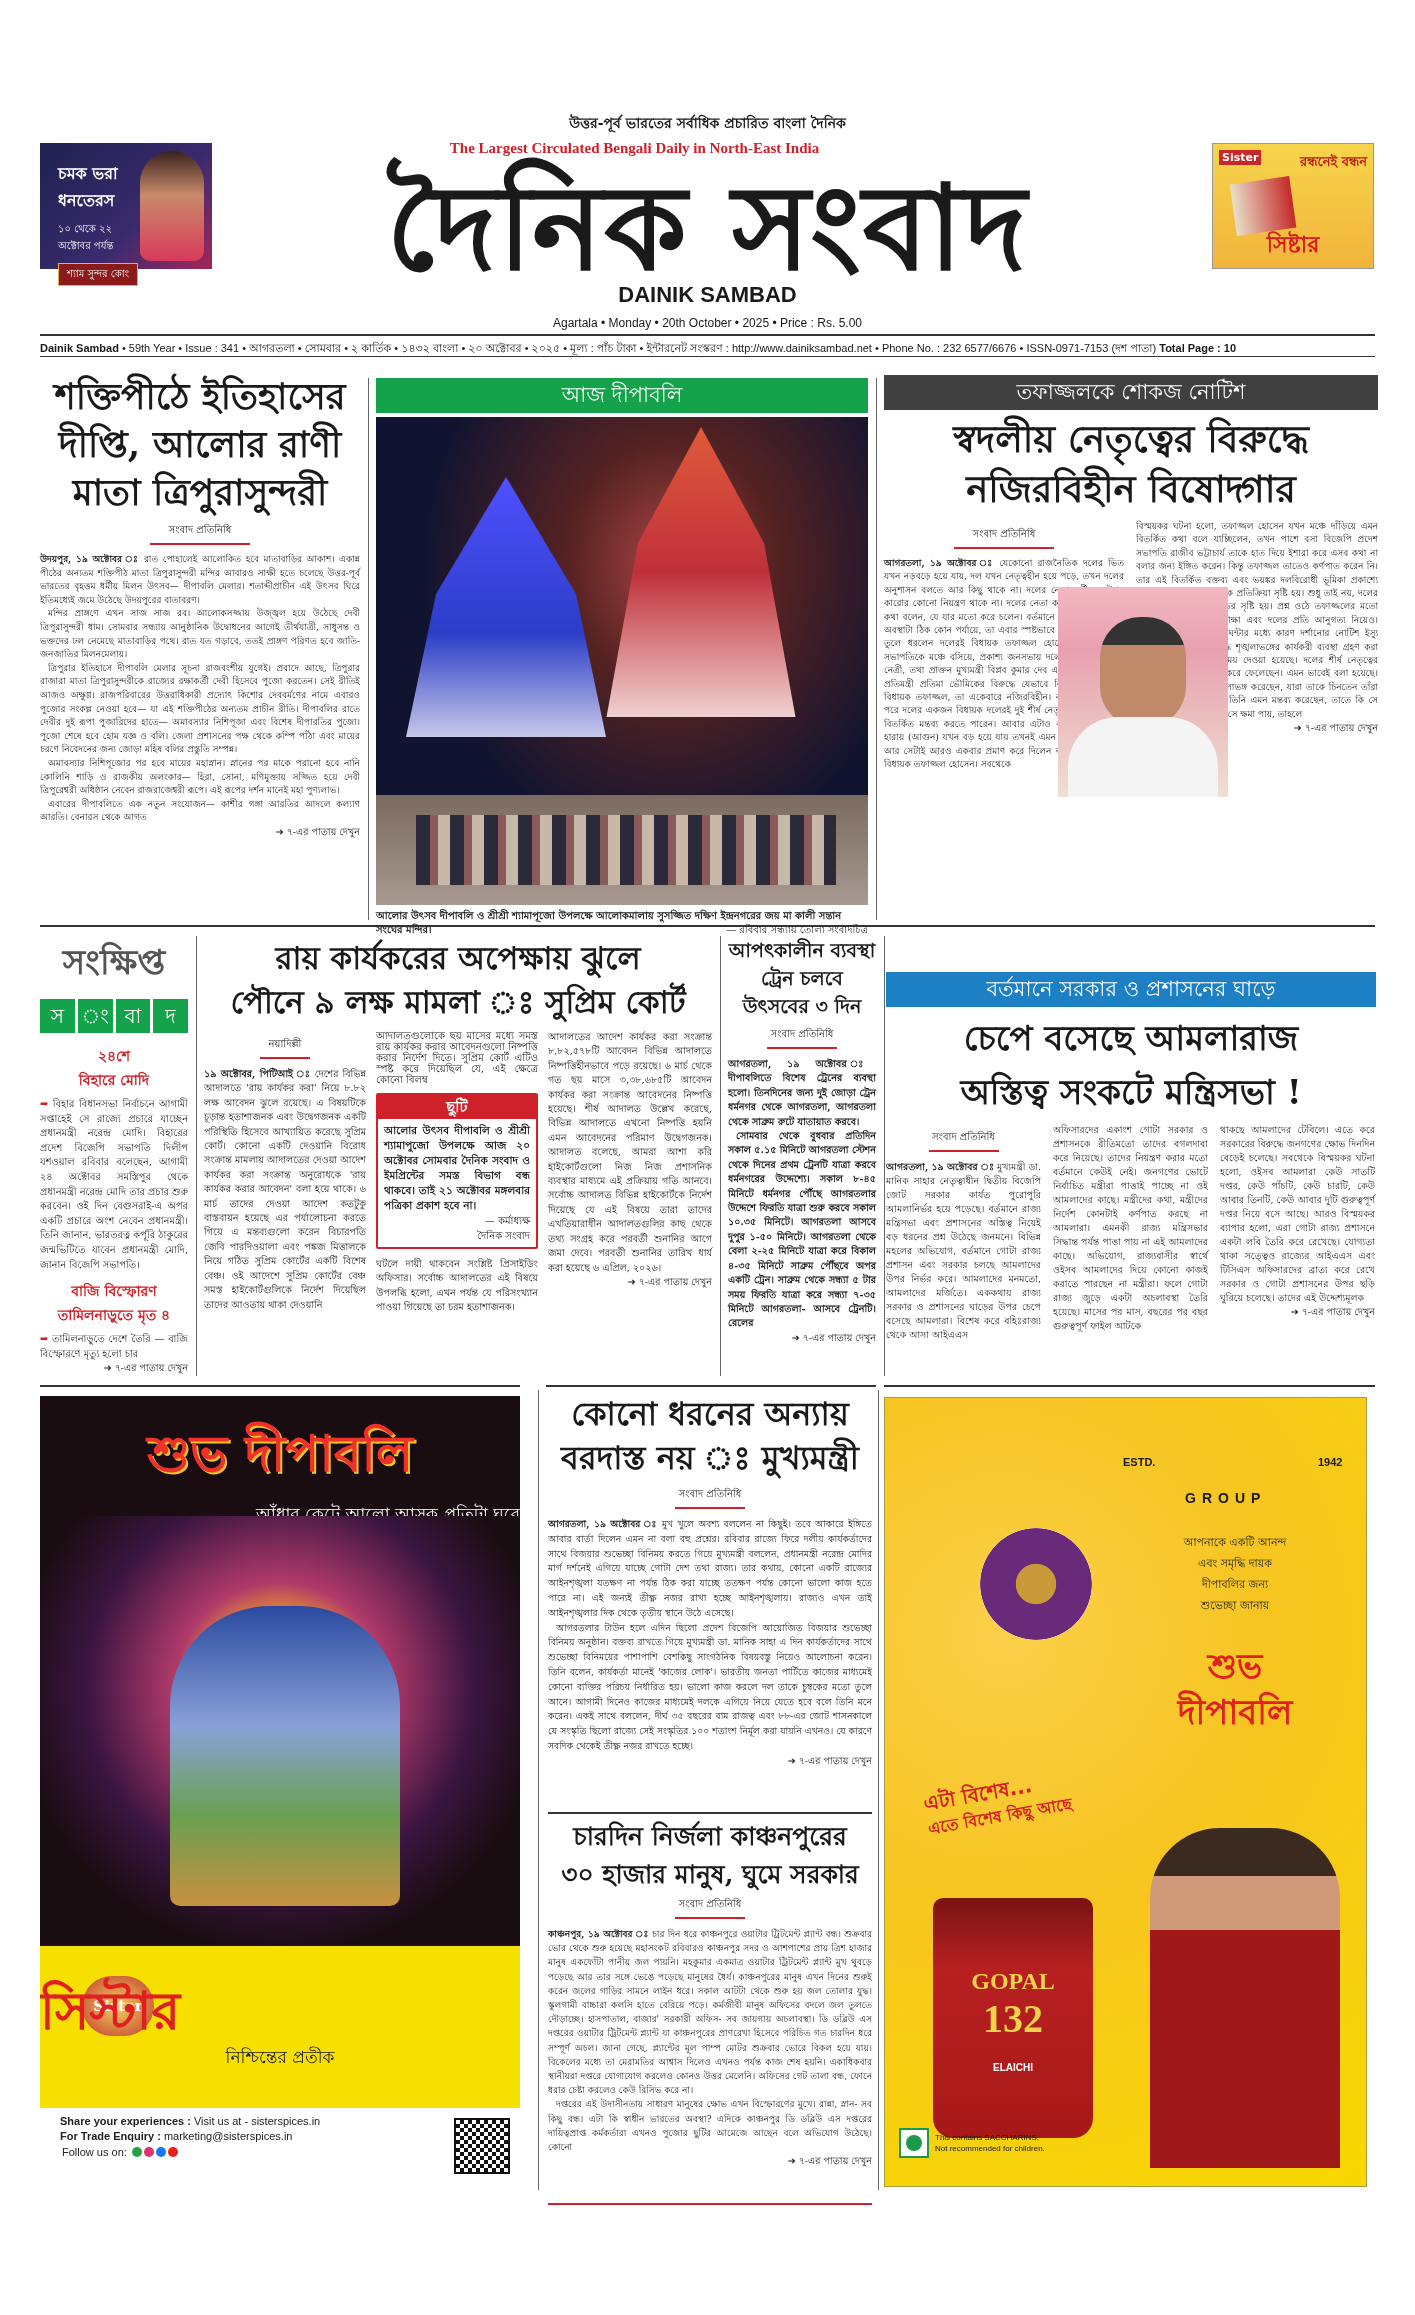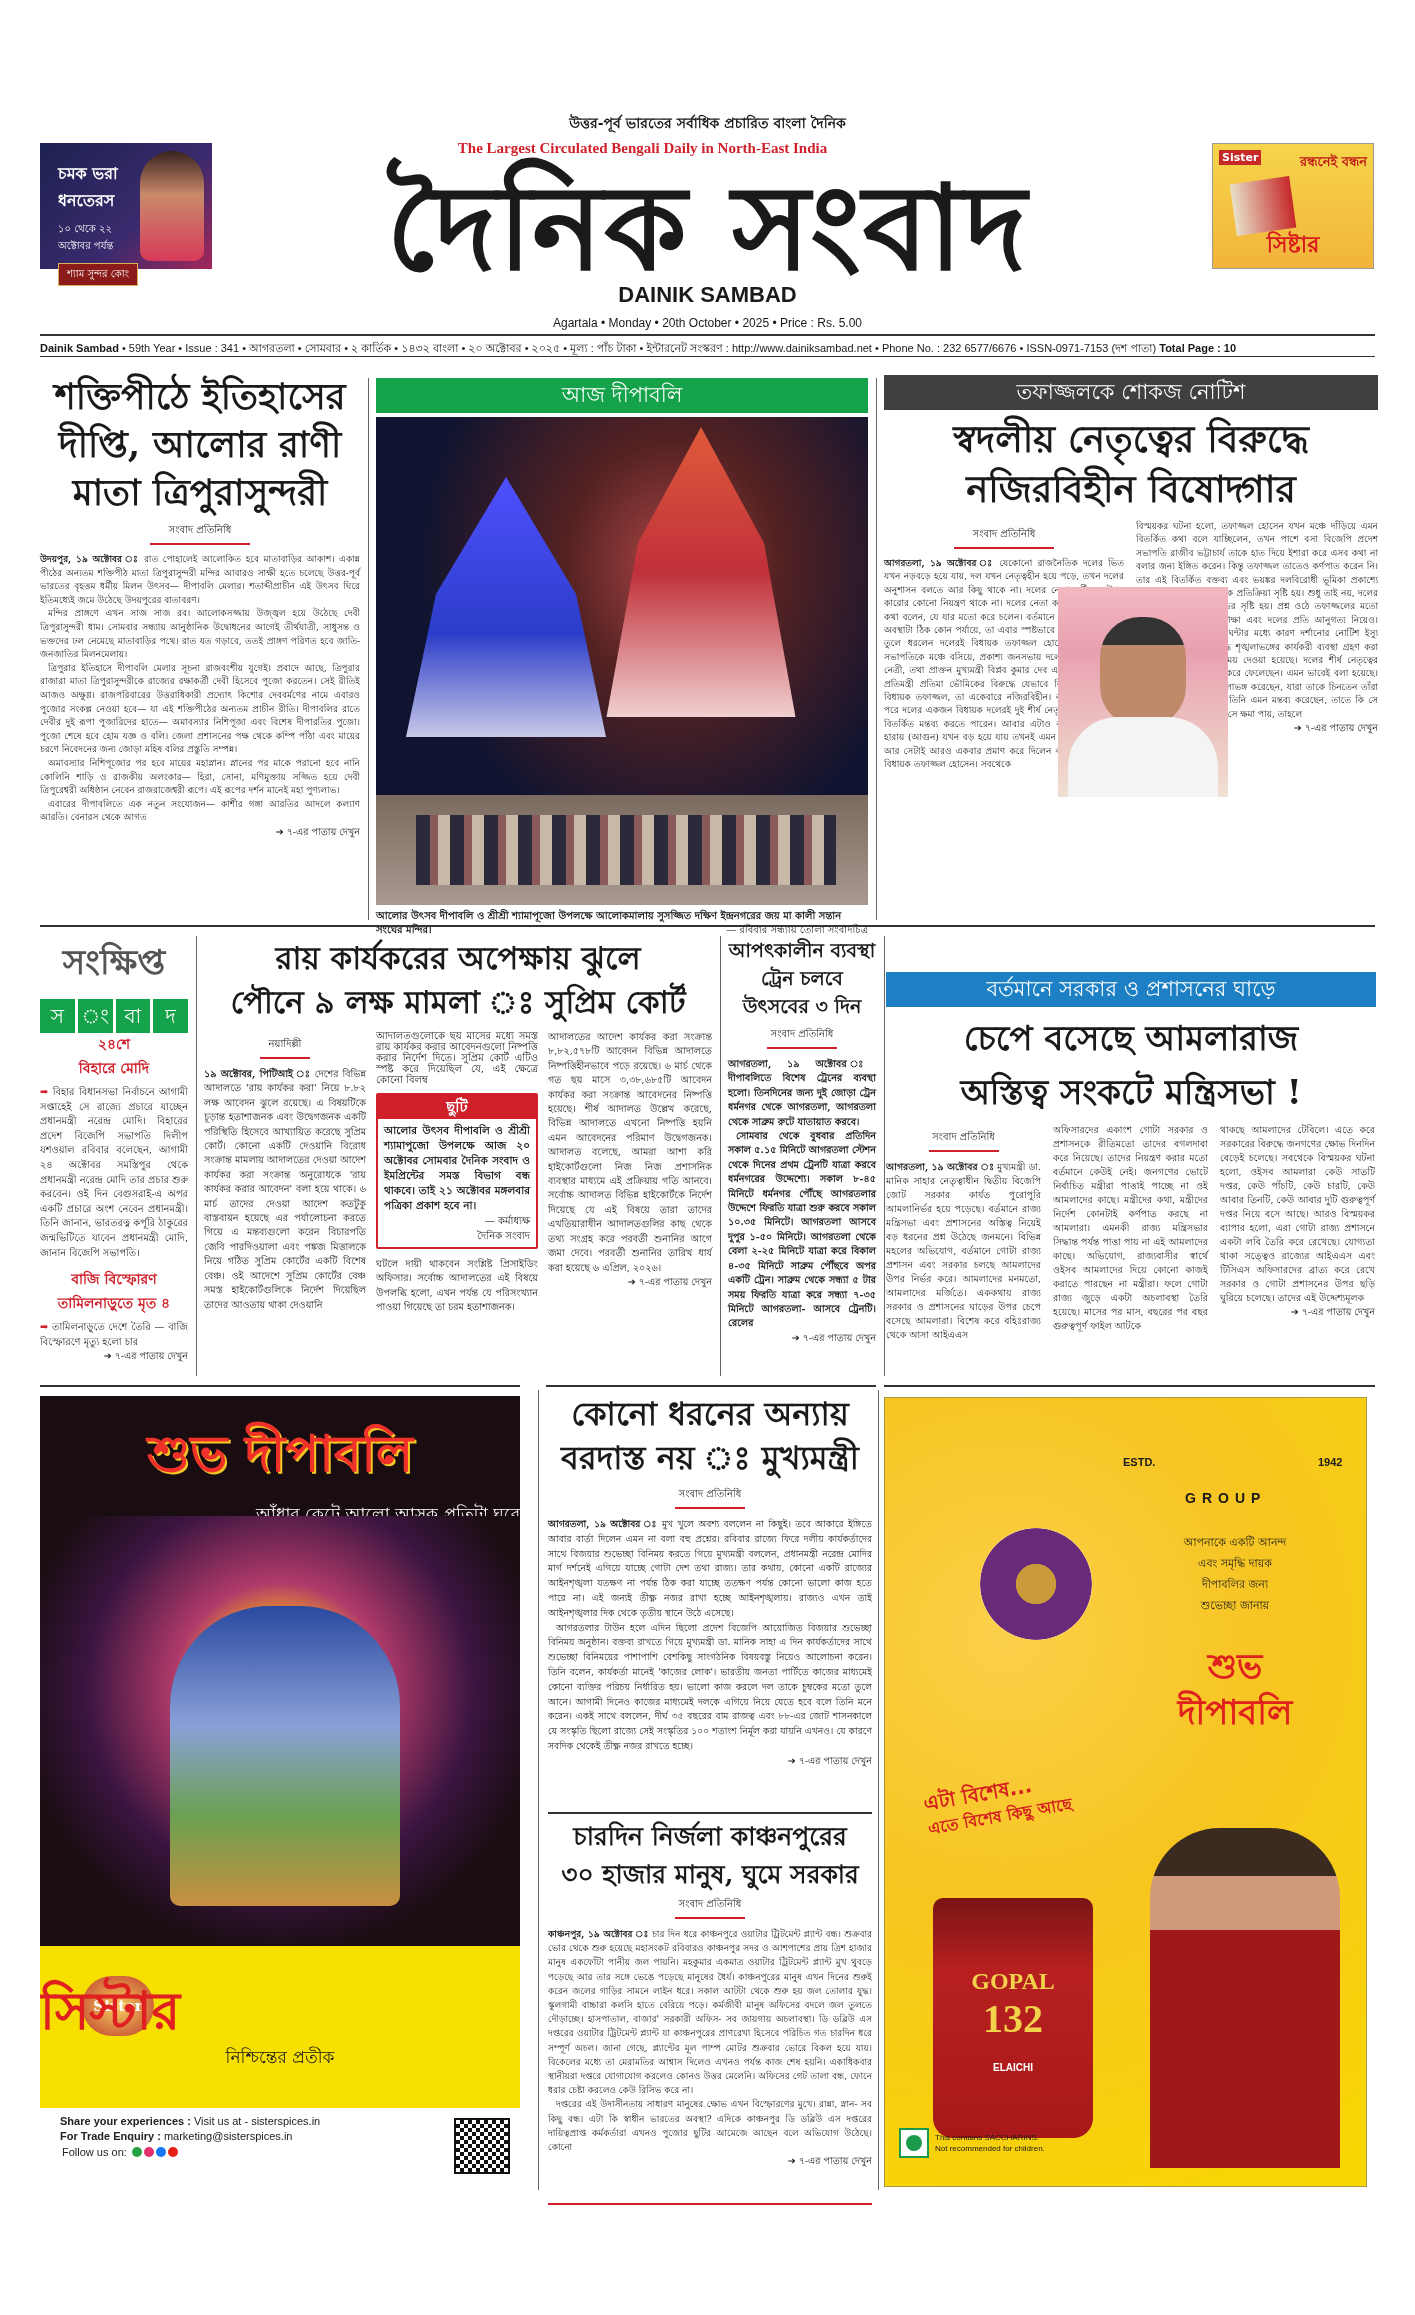--- a/index.html
+++ b/index.html
@@ -1,19 +1,19 @@
 <!DOCTYPE html>
 <html><head>
 <meta charset="utf-8">
 <style>
 *{box-sizing:border-box;margin:0;padding:0}
 body{width:1415px;height:2315px;background:#fff;font-family:"DejaVu Serif",serif;color:#1a1a1a;position:relative;overflow:hidden}
 .abs{position:absolute}
 .masthead-tag{top:112px;left:0;width:1415px;text-align:center;font-size:14px;font-weight:bold}
-.masthead-en{top:140px;left:17px;width:1251px;text-align:center;font-size:15px;font-weight:bold;color:#d0202a;font-family:"Liberation Serif",serif}
+.masthead-en{top:140px;left:9px;width:1251px;text-align:center;font-size:15px;font-weight:bold;color:#d0202a;font-family:"Liberation Serif",serif}
 .logo{top:158px;left:300px;width:815px;text-align:center;font-size:118px;font-weight:900;letter-spacing:2px;line-height:140px;font-family:"DejaVu Sans",sans-serif}
 .logo-en{top:282px;left:0;width:1415px;text-align:center;font-size:22px;font-weight:bold;font-family:"Liberation Sans",sans-serif}
 .dateline{top:316px;left:0;width:1415px;text-align:center;font-size:12px;font-family:"Liberation Sans",sans-serif}
 .ad-left{top:143px;left:40px;width:172px;height:126px;background:linear-gradient(135deg,#1d2250,#3b2a6e 60%,#a2275a);color:#fff;padding:18px;font-size:11px;font-family:"DejaVu Sans",sans-serif}
 .ad-left .t1{font-size:16px;font-weight:bold;width:80px}
 .ad-left .t2{font-size:10px;width:80px;margin-top:6px}
 .ad-left .t3{margin-top:8px;width:80px;background:#8b1a1a;border:1px solid #d9b25a;text-align:center;font-size:10px;padding:2px}
 .ad-left .face{position:absolute;right:8px;top:8px;width:64px;height:110px;border-radius:32px 32px 10px 10px;background:linear-gradient(#3a2220,#c98a6a 40%,#d83a5a)}
 .ad-right{top:143px;left:1212px;width:162px;height:126px;background:linear-gradient(#f6d44a,#f2b43c);border:1px solid #999;padding:4px;font-family:"DejaVu Sans",sans-serif}
 .ad-right .slogan{position:absolute;right:6px;top:8px;font-size:13px;font-weight:bold;color:#c01818}
@@ -170,21 +170,21 @@
 <div class="abs hline" style="top:925px;left:40px;width:1335px"></div>
 
 <div class="abs" style="top:936px;left:40px;width:148px">
   <div class="sq-title">সংক্ষিপ্ত</div>
   <div class="sq-grid" style="margin-top:6px">
     <div>স</div>
     <div>ং</div>
     <div>বা</div>
     <div>দ</div>
   </div>
-  <div class="sub-red" style="">২৪শে</div>
+  <div class="sub-red" style="margin-top:12px">২৪শে</div>
   <div class="sub-red">বিহারে মোদি</div>
   <div class="body" style="font-size:9.8px;line-height:14.6px;margin-top:4px"><span class="arrow">➡ </span><span>বিহার বিধানসভা নির্বাচনে আগামী সপ্তাহেই সে রাজ্যে প্রচারে যাচ্ছেন প্রধানমন্ত্রী নরেন্দ্র মোদি। বিহারের প্রদেশ বিজেপি সভাপতি দিলীপ যশওয়াল রবিবার বলেছেন, আগামী ২৪ অক্টোবর সমস্তিপুর থেকে প্রধানমন্ত্রী নরেন্দ্র মোদি তার প্রচার শুরু করবেন। ওই দিন বেগুসরাই-এ অপর একটি প্রচারে অংশ নেবেন প্রধানমন্ত্রী। তিনি জানান, ভারতরত্ন কর্পূরি ঠাকুরের জন্মভিটিতে যাবেন প্রধানমন্ত্রী মোদি, জানান বিজেপি সভাপতি।</span></div>
   <div class="sub-red" style="margin-top:8px">বাজি বিস্ফোরণ</div>
   <div class="sub-red">তামিলনাড়ুতে মৃত ৪</div>
   <div class="body" style="font-size:9.8px;line-height:14.6px;margin-top:4px"><span class="arrow">➡ </span><span>তামিলনাড়ুতে দেশে তৈরি — বাজি বিস্ফোরণে মৃত্যু হলো চার</span></div>
   <div class="more">➔ ৭-এর পাতায় দেখুন</div>
 </div>
 <div class="abs vline" style="top:936px;left:196px;height:440px"></div>
 
 <div class="abs" style="top:936px;left:204px;width:508px">

